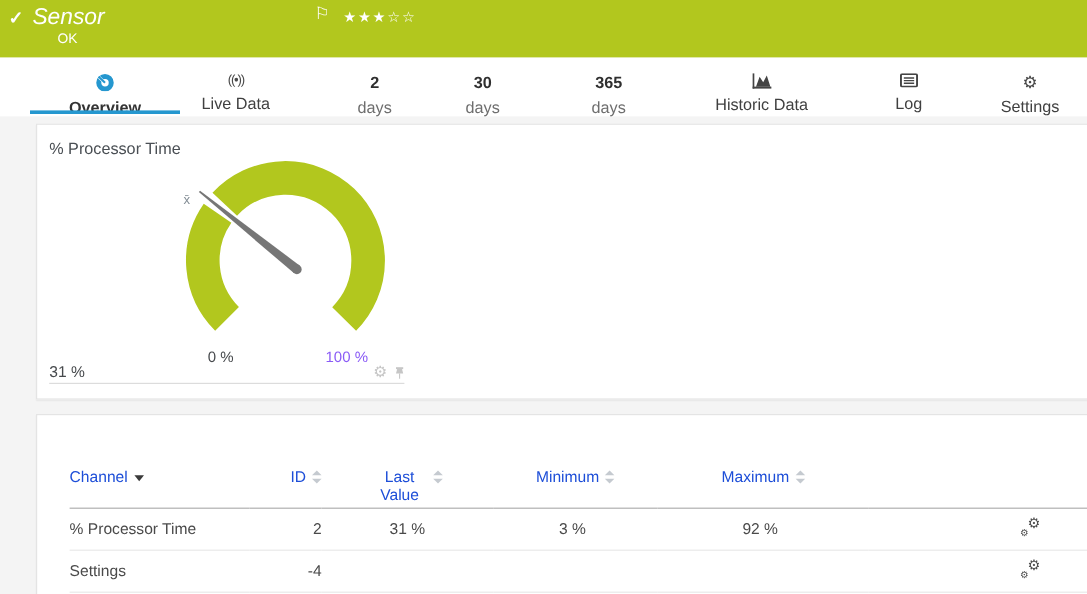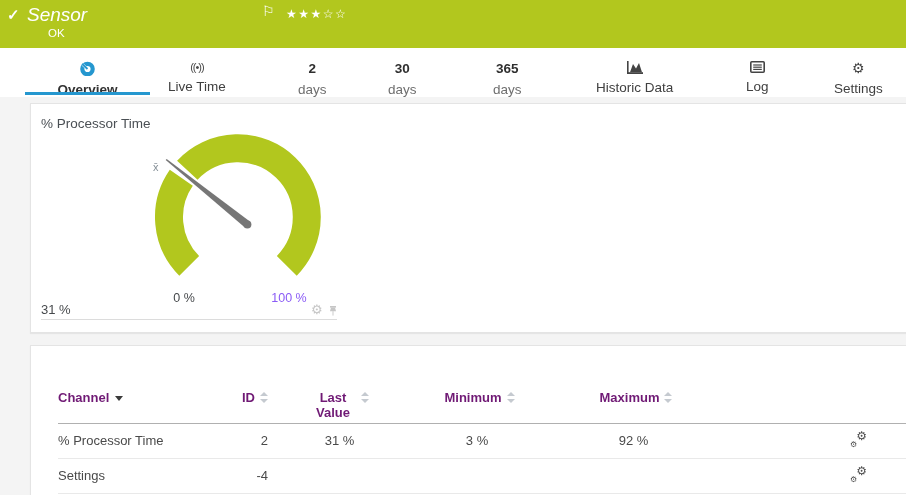--- a/index.html
+++ b/index.html
@@ -61,21 +61,21 @@
   .gauge-gear { position:absolute; left:280px; top:198px; font-size:13px; color:#c6c6c6; cursor:pointer; }
   .gauge-pin  { position:absolute; left:297px; top:201px; cursor:pointer; }
   .gauge-divider { position:absolute; left:10px; top:215px; width:296px; height:1px; background:#dcdcdc; }
 
   
   table.channels {
     position:absolute; left:27px; top:28px; width:853px;
     border-collapse:collapse; table-layout:fixed;
   }
   .channels th {
-    font-size:13px; font-weight:bold; color:#701a75;
+    font-size:13px; font-weight:normal; color:#1d4ed8;
     vertical-align:top; padding-top:16px; height:49px;
     border-bottom:1px solid #b0b0b0; line-height:15px;
   }
   .channels td {
     font-size:13px; color:#4a4a4a; height:35px;
     border-bottom:1px solid #e9e9e9;
   }
   .col-channel { width:150px; text-align:left; }
   .col-id      { width:60px;  text-align:right; }
   .col-last    { width:143px; text-align:center; }
@@ -121,21 +121,21 @@
     <circle cx="7.5" cy="8" r="5.2" fill="none" stroke="#2597cf" stroke-width="4.2"></circle>
     <line x1="2.6" y1="3.5" x2="7.5" y2="8" stroke="#ffffff" stroke-width="2.6"></line>
     <line x1="2.2" y1="3" x2="7.5" y2="8" stroke="#2597cf" stroke-width="1.8"></line>
   </svg>
   <span>Overview</span>
   <span class="tab-underline"></span>
 </div>
 
 <div class="tab tab-live">
   <span class="live-glyph">((•))</span>
-  <span>Live Time</span>
+  <span>Live Data</span>
 </div>
 
 <div class="tab tab-2days">
   <span class="num">2</span>
   <span class="word">days</span>
 </div>
 
 <div class="tab tab-30days">
   <span class="num">30</span>
   <span class="word">days</span>

